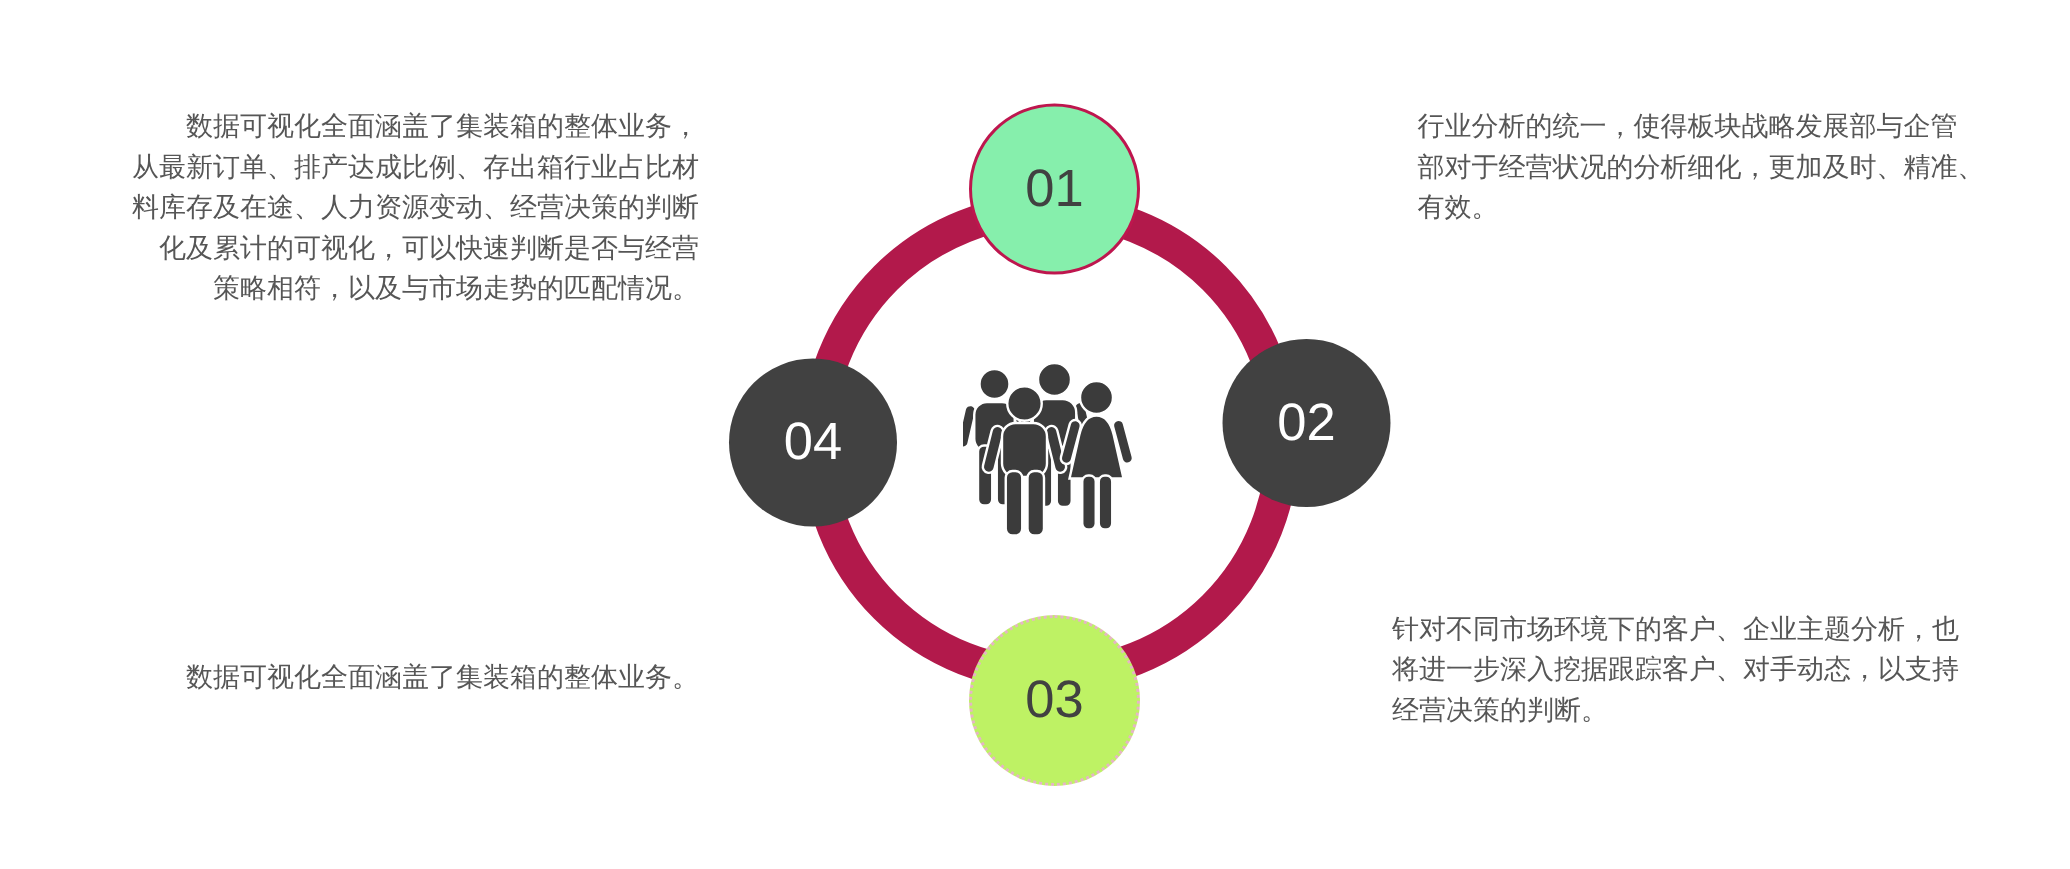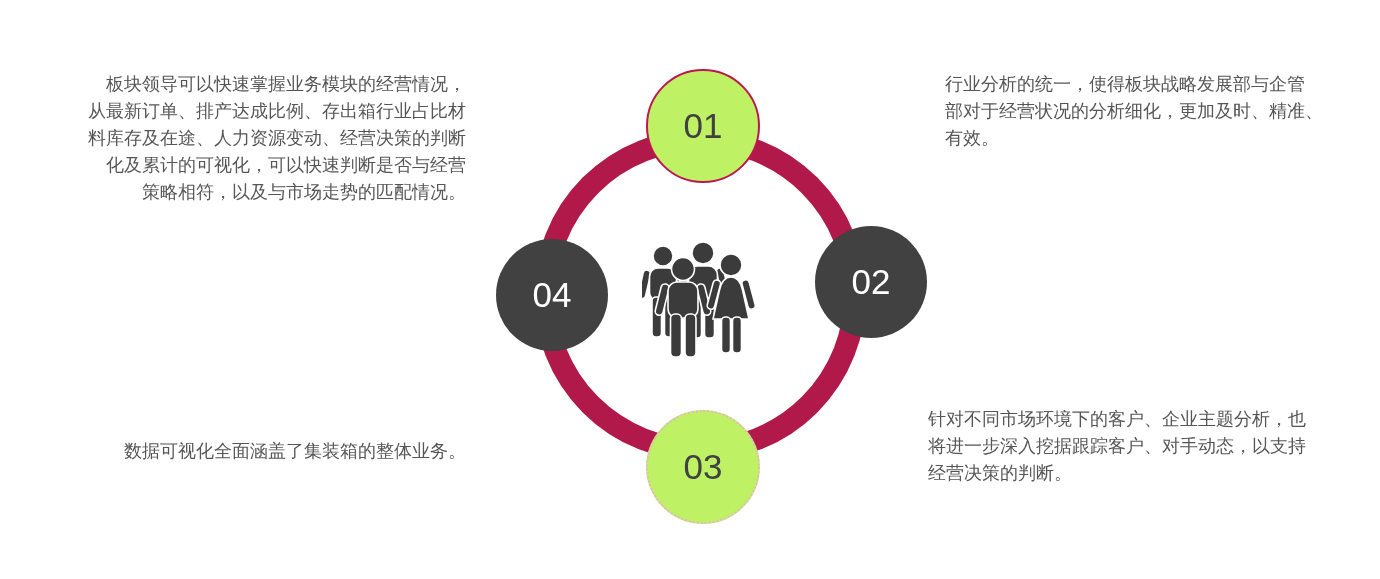--- a/index.html
+++ b/index.html
@@ -40,38 +40,38 @@
     box-sizing:border-box;
     border-radius:50%;
     display:flex;
     align-items:center;
     justify-content:center;
     font-size:35px;
     z-index:2;
   }
   .node-top{
     left:646px;top:69px;width:114px;height:114px;
-    background:#bef264;
+    background:#86efac;
     border:2px solid #BE164E;
     color:#414141;
     justify-content:center;
   }
   .node-right{
     left:815px;top:226px;width:112px;height:112px;
     background:#414141;
     color:#ffffff;
   }
   .node-bottom{
     left:646px;top:410px;width:114px;height:114px;
     background:#bef264;
     border:2px dotted #E6B5C5;
     color:#414141;
   }
   .node-left{
-    left:496px;top:239px;width:112px;height:112px;
+    left:486px;top:239px;width:112px;height:112px;
     background:#414141;
     color:#ffffff;
   }
   
   .people{
     position:absolute;
     left:642px;top:240px;
     width:122px;height:118px;
     z-index:2;
   }
@@ -80,21 +80,21 @@
     stroke:#ffffff;
     stroke-width:1.6;
   }
 </style>
 </head>
 <body>
 
 <div class="canvas">
 
   <div class="annot tl">
-    <div class="line">板块领导可以快速掌握业务模块的经营情况，</div>
+    <div class="line">数据可视化全面涵盖了集装箱的整体业务，</div>
     <div class="line">从最新订单、排产达成比例、存出箱行业占比材</div>
     <div class="line">料库存及在途、人力资源变动、经营决策的判断</div>
     <div class="line">化及累计的可视化，可以快速判断是否与经营</div>
     <div class="line">策略相符，以及与市场走势的匹配情况。</div>
   </div>
 
   <div class="annot tr">
     <div class="line">行业分析的统一，使得板块战略发展部与企管</div>
     <div class="line">部对于经营状况的分析细化，更加及时、精准、</div>
     <div class="line">有效。</div>

